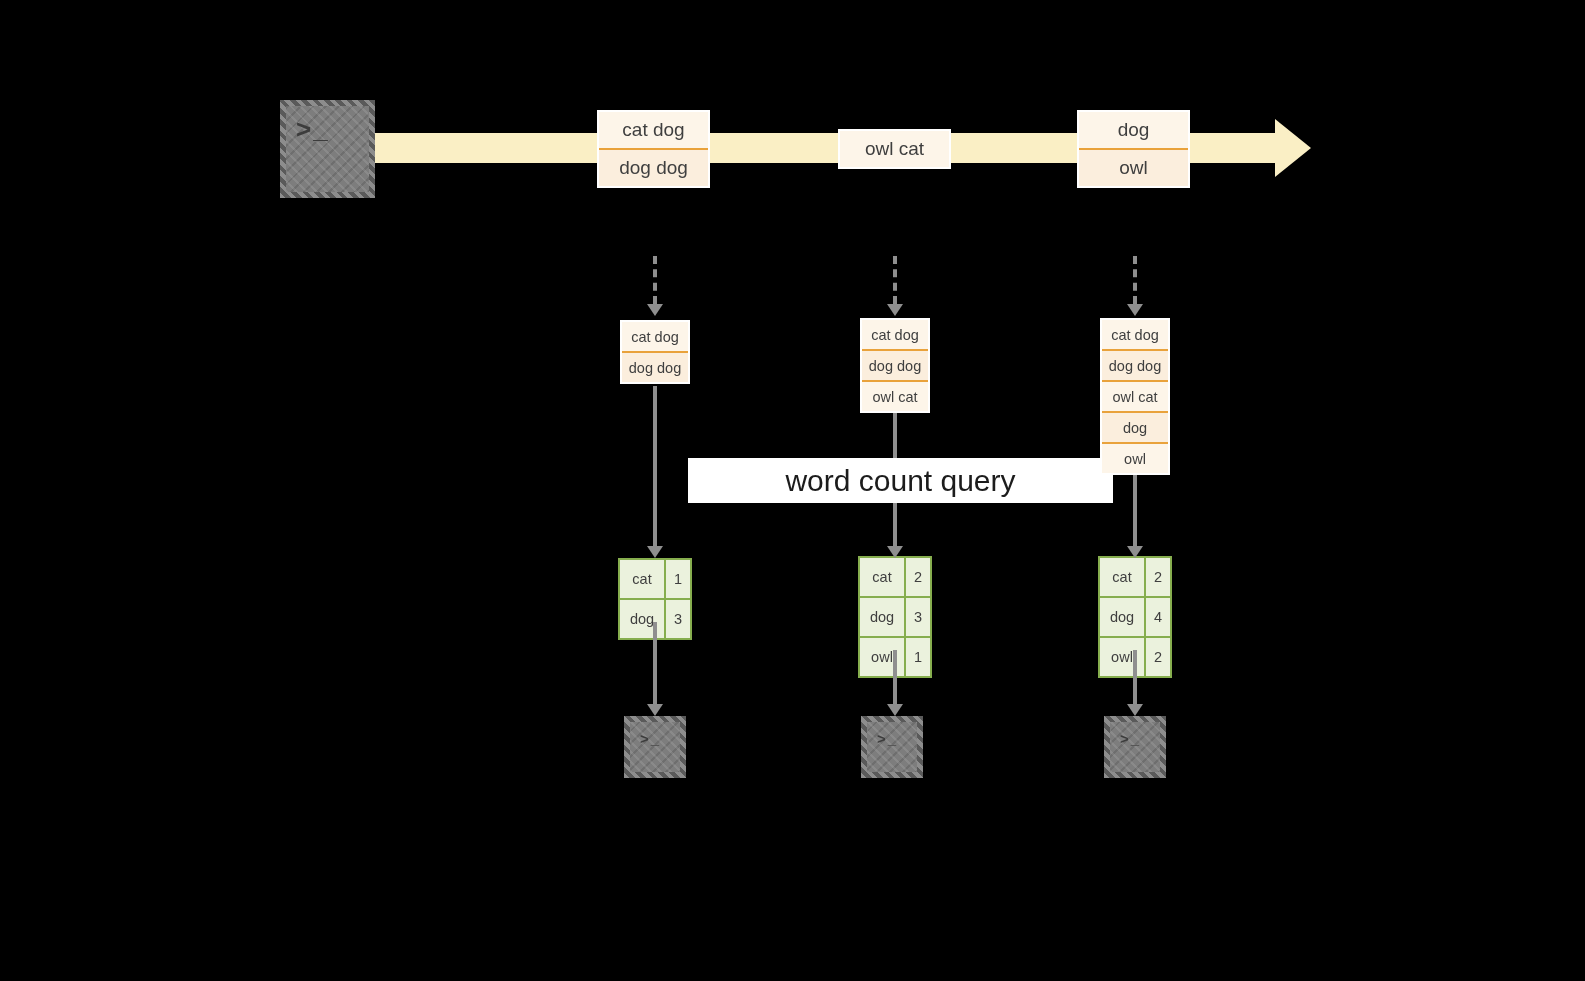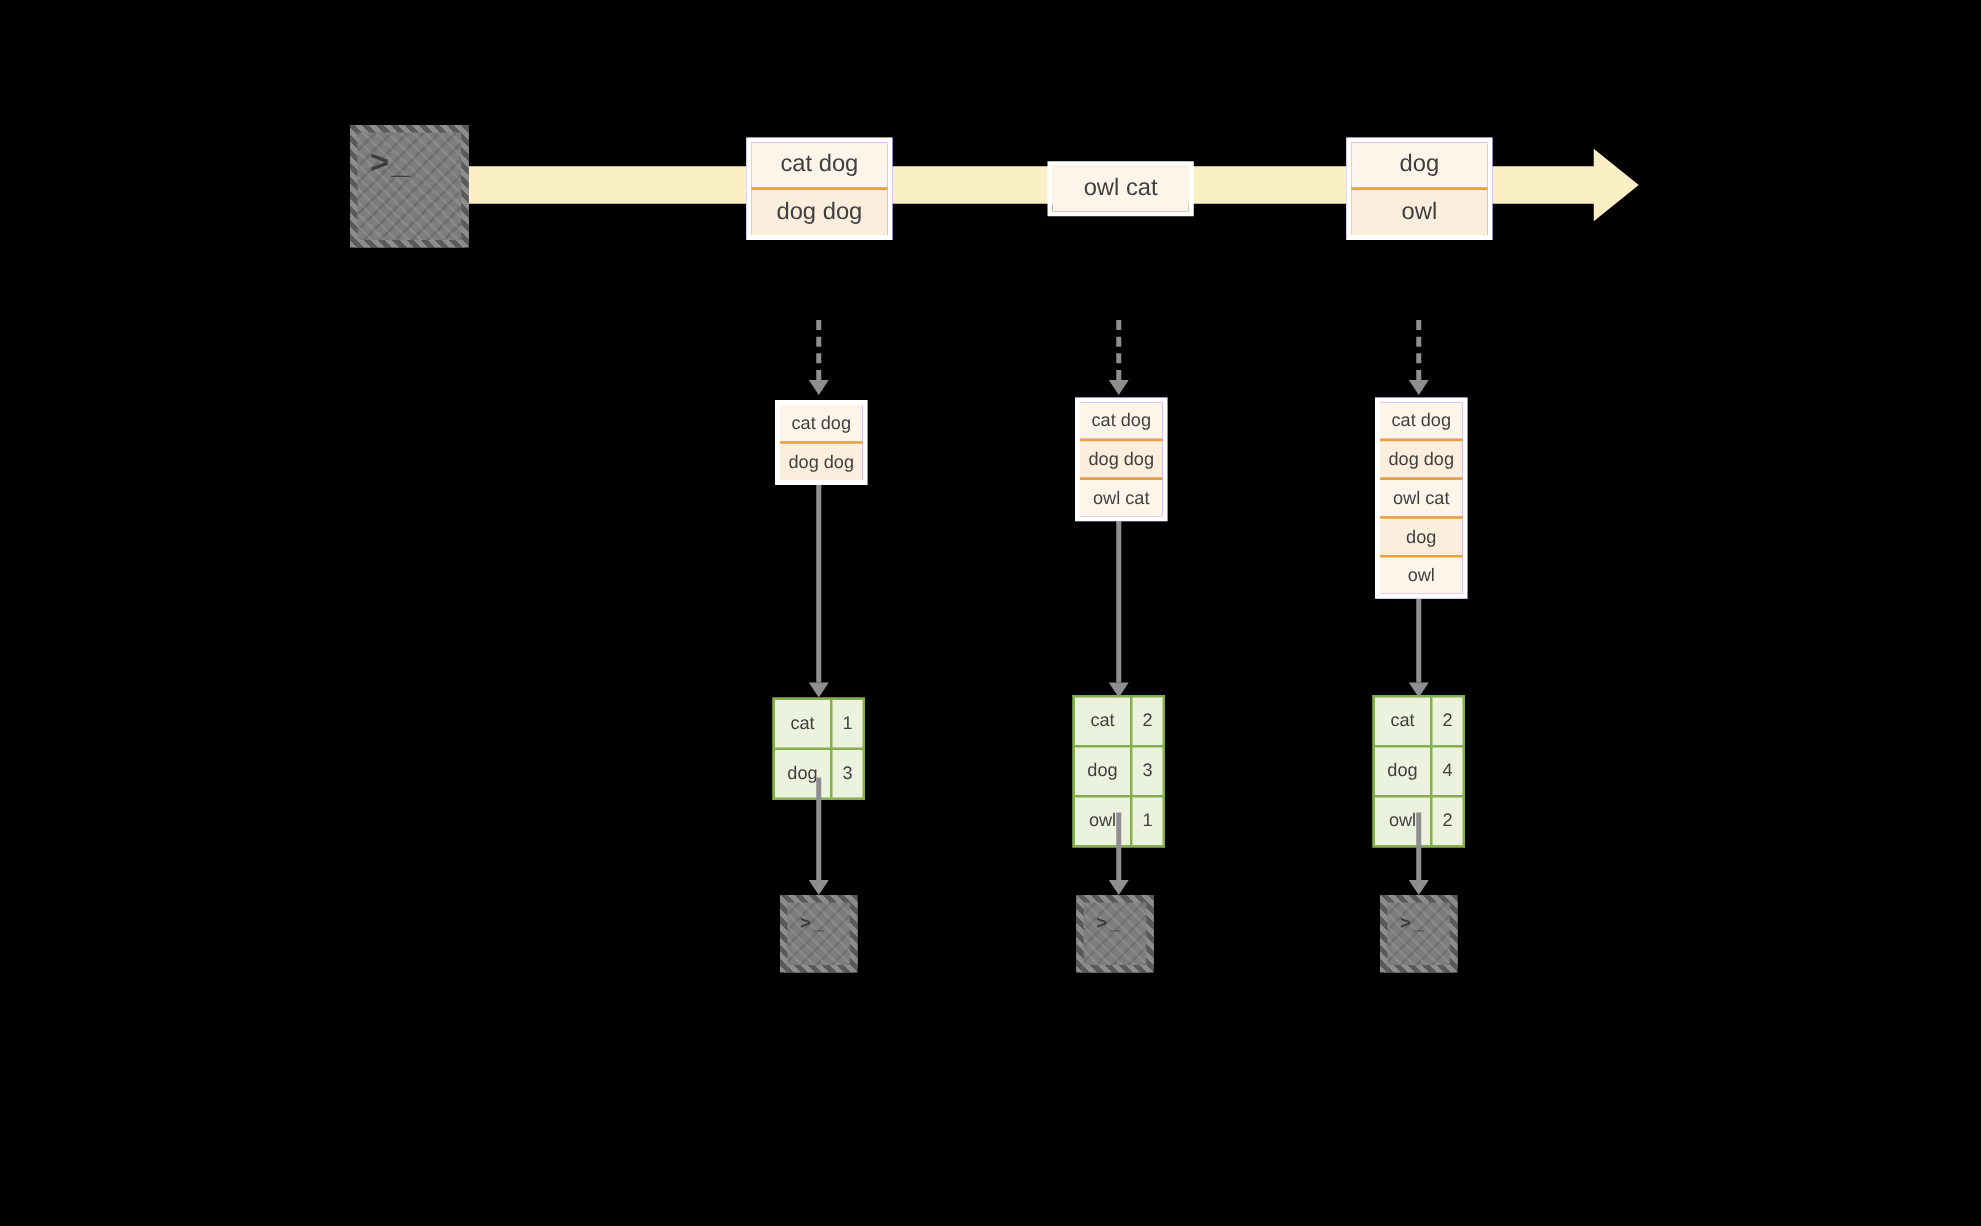--- a/index.html
+++ b/index.html
@@ -28,21 +28,21 @@
 
   
   .stream-band { position:absolute; left:370px; top:133px; width:907px; height:30px; background:#faefc5; }
   .stream-head {
     position:absolute; left:1275px; top:119px; width:0; height:0;
     border-top:29px solid transparent; border-bottom:29px solid transparent;
     border-left:36px solid #faefc5;
   }
 
   
-  .obox { position:absolute; box-sizing:border-box; border:4px solid #ffffff; background:#6d28d9; }
+  .obox { position:absolute; box-sizing:border-box; border:2px solid #ffffff; background:#f0abfc; }
   .obox .ocell {
     width:109px; display:flex; align-items:center; justify-content:center;
     color:#3f3f3f; background:#fdf5e9;
   }
   .obox .ocell + .ocell { border-top:2px solid #e9a23b; }
   .obox .ocell:nth-child(even) { background:#fbeedd; }
   .obox.batch .ocell { height:36px; font-size:19px; }
   .obox.state { }
   .obox.state .ocell { width:66px; height:29px; font-size:14.5px; }
 
@@ -123,20 +123,23 @@
     <div class="ocell">owl</div>
   </div>
 
   <div class="varrow solid z2" style="left:653px; top:386px; height:160px;"></div>
   <div class="ahead z2" style="left:647px; top:546px;"></div>
   <div class="varrow solid z2" style="left:893px; top:413px; height:133px;"></div>
   <div class="ahead z2" style="left:887px; top:546px;"></div>
   <div class="varrow solid z2" style="left:1133px; top:475px; height:71px;"></div>
   <div class="ahead z2" style="left:1127px; top:546px;"></div>
 
+  <div class="banner">
+    <span>word count query</span>
+  </div>
 
   <div class="wc" style="left:618px; top:558px;">
     <div class="wcell">cat</div>
     <div class="wcell">1</div>
     <div class="wcell">dog</div>
     <div class="wcell">3</div>
   </div>
   <div class="wc" style="left:858px; top:556px;">
     <div class="wcell">cat</div>
     <div class="wcell">2</div>

